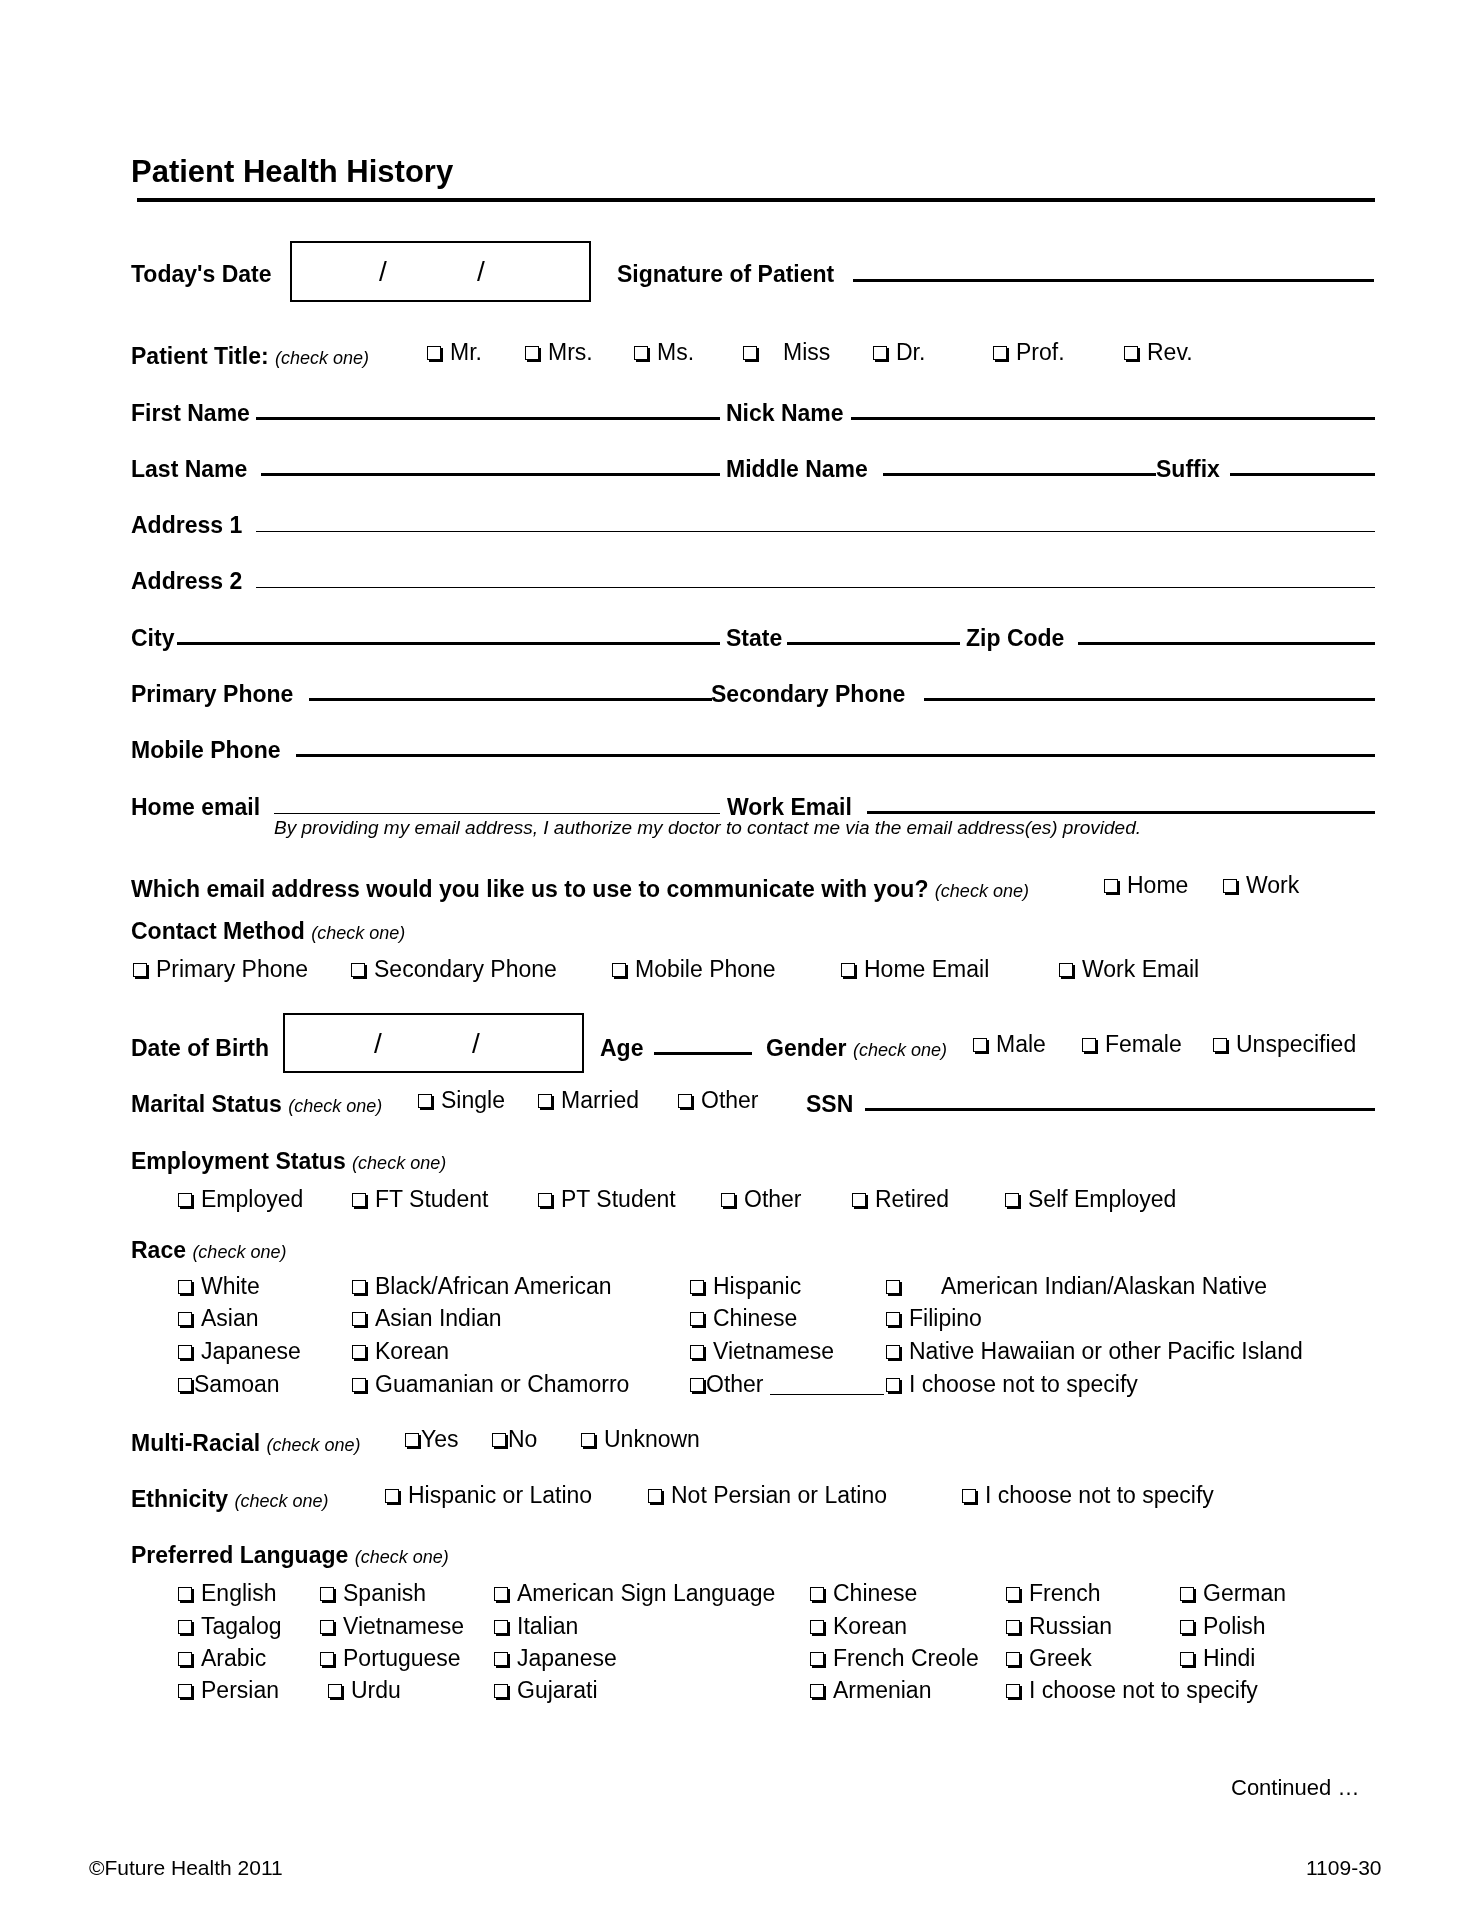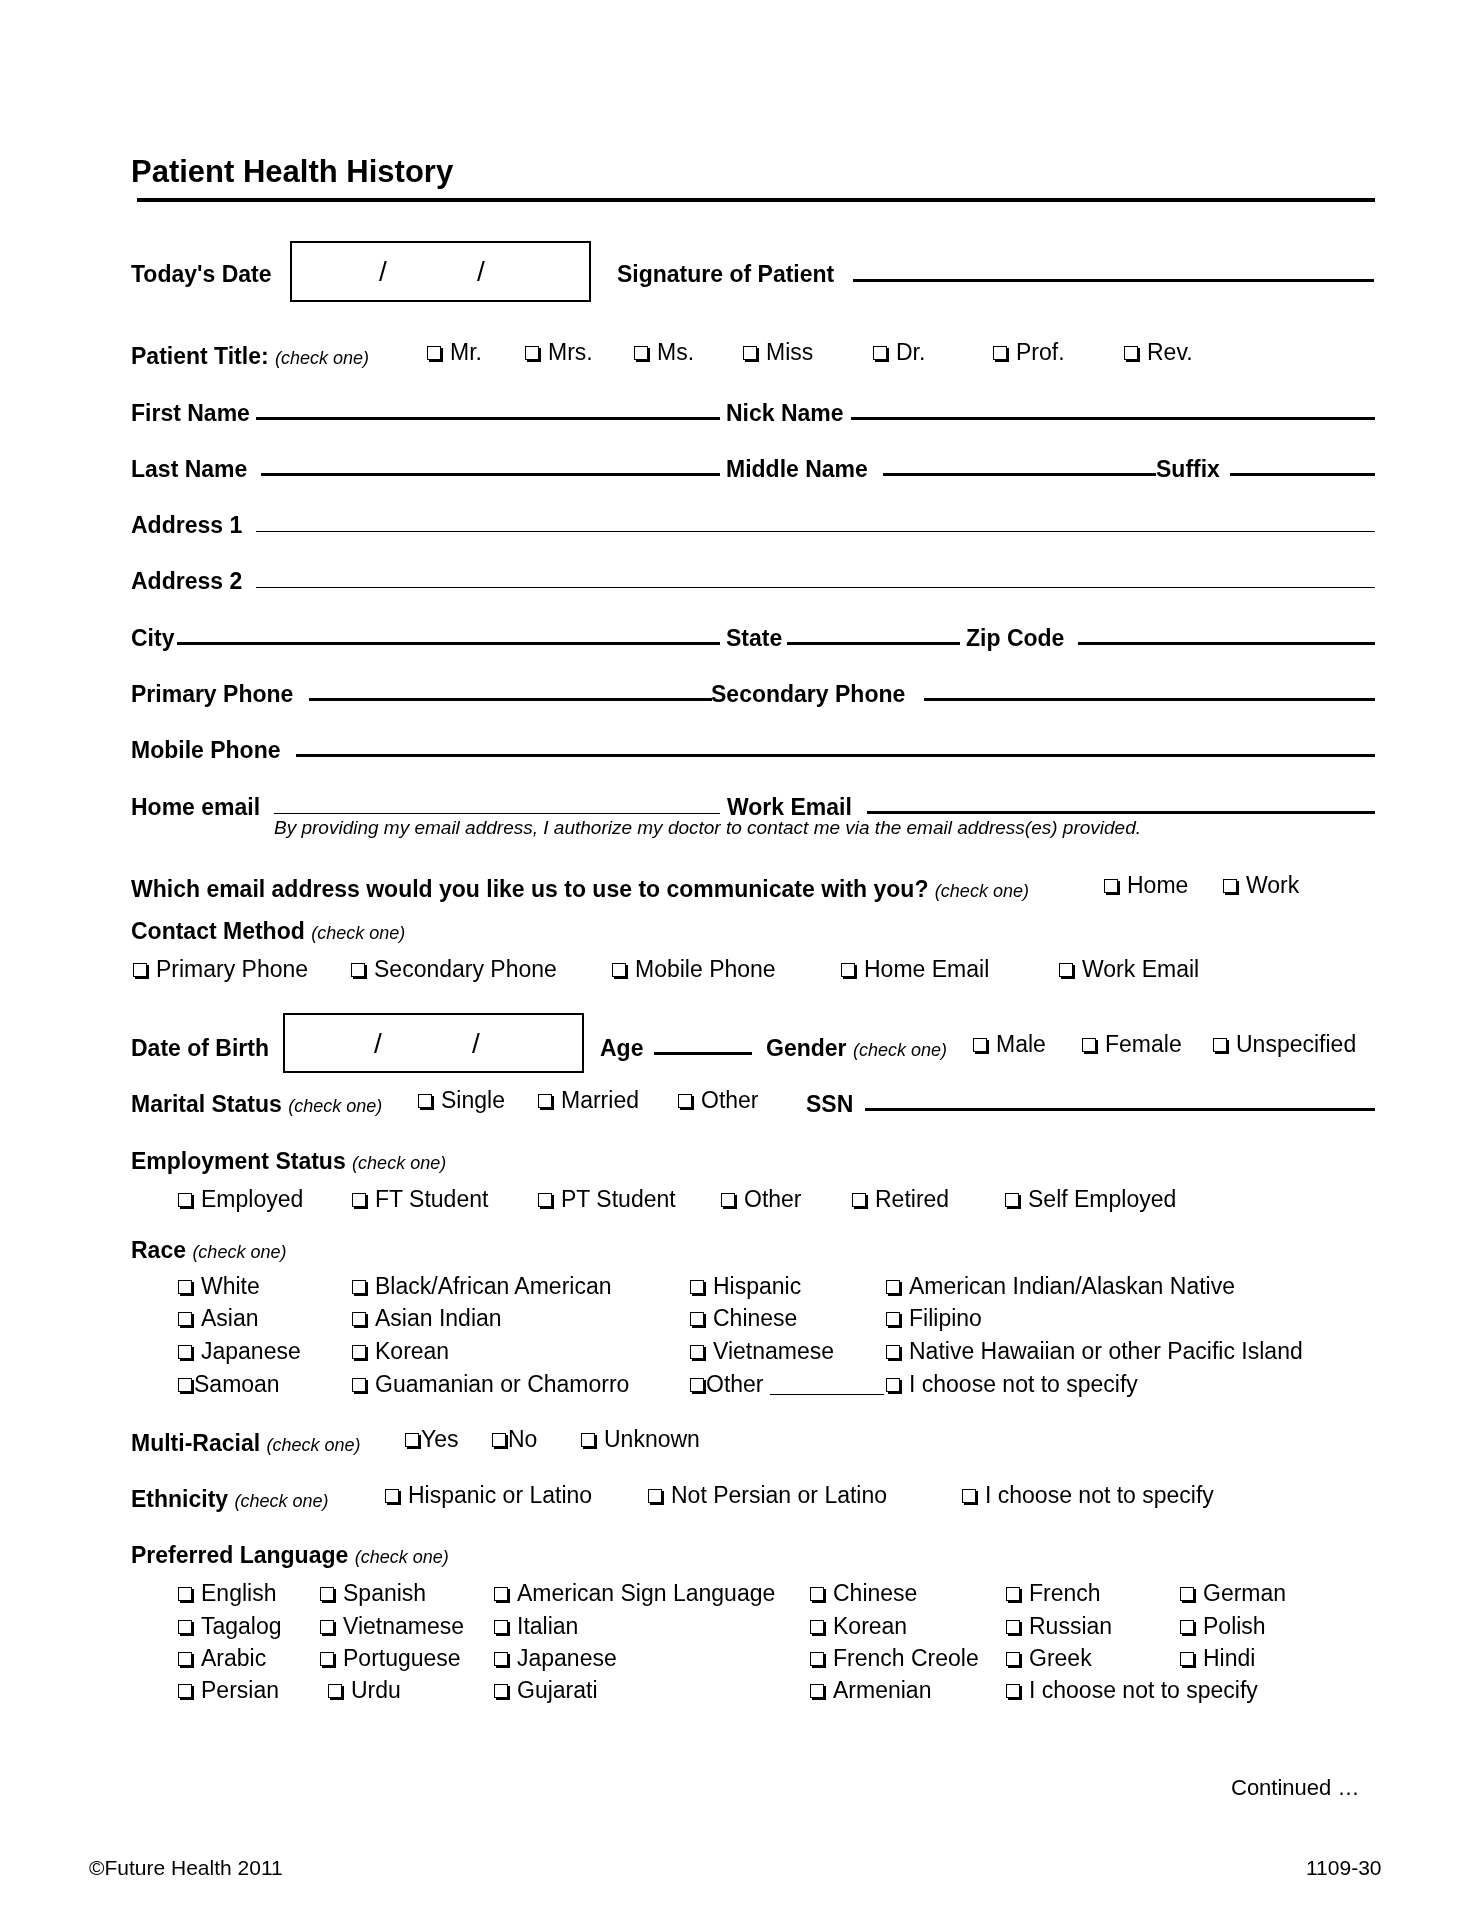--- a/index.html
+++ b/index.html
@@ -47,21 +47,21 @@
       <span>Mr.</span>
     </span>
   <span class="opt" style="left:525px;">
       <span class="cb"></span>
       <span>Mrs.</span>
     </span>
   <span class="opt" style="left:634px;">
       <span class="cb"></span>
       <span>Ms.</span>
     </span>
-  <span class="opt" style="left:743px;">
+  <span class="opt" style="left:743px;gap:17px;">
       <span class="cb"></span>
       <span>Miss</span>
     </span>
   <span class="opt" style="left:873px;">
       <span class="cb"></span>
       <span>Dr.</span>
     </span>
   <span class="opt" style="left:993px;">
       <span class="cb"></span>
       <span>Prof.</span>
@@ -245,21 +245,21 @@
       <span>White</span>
     </span>
   <span class="opt" style="left:352px;">
       <span class="cb"></span>
       <span>Black/African American</span>
     </span>
   <span class="opt" style="left:690px;">
       <span class="cb"></span>
       <span>Hispanic</span>
     </span>
-  <span class="opt" style="left:886px;">
+  <span class="opt" style="left:886px;gap:32px;">
       <span class="cb"></span>
       <span>American Indian/Alaskan Native</span>
     </span>
 </div>
 <div class="row" style="top:1302px;">
   <span class="opt" style="left:178px;">
       <span class="cb"></span>
       <span>Asian</span>
     </span>
   <span class="opt" style="left:352px;">

